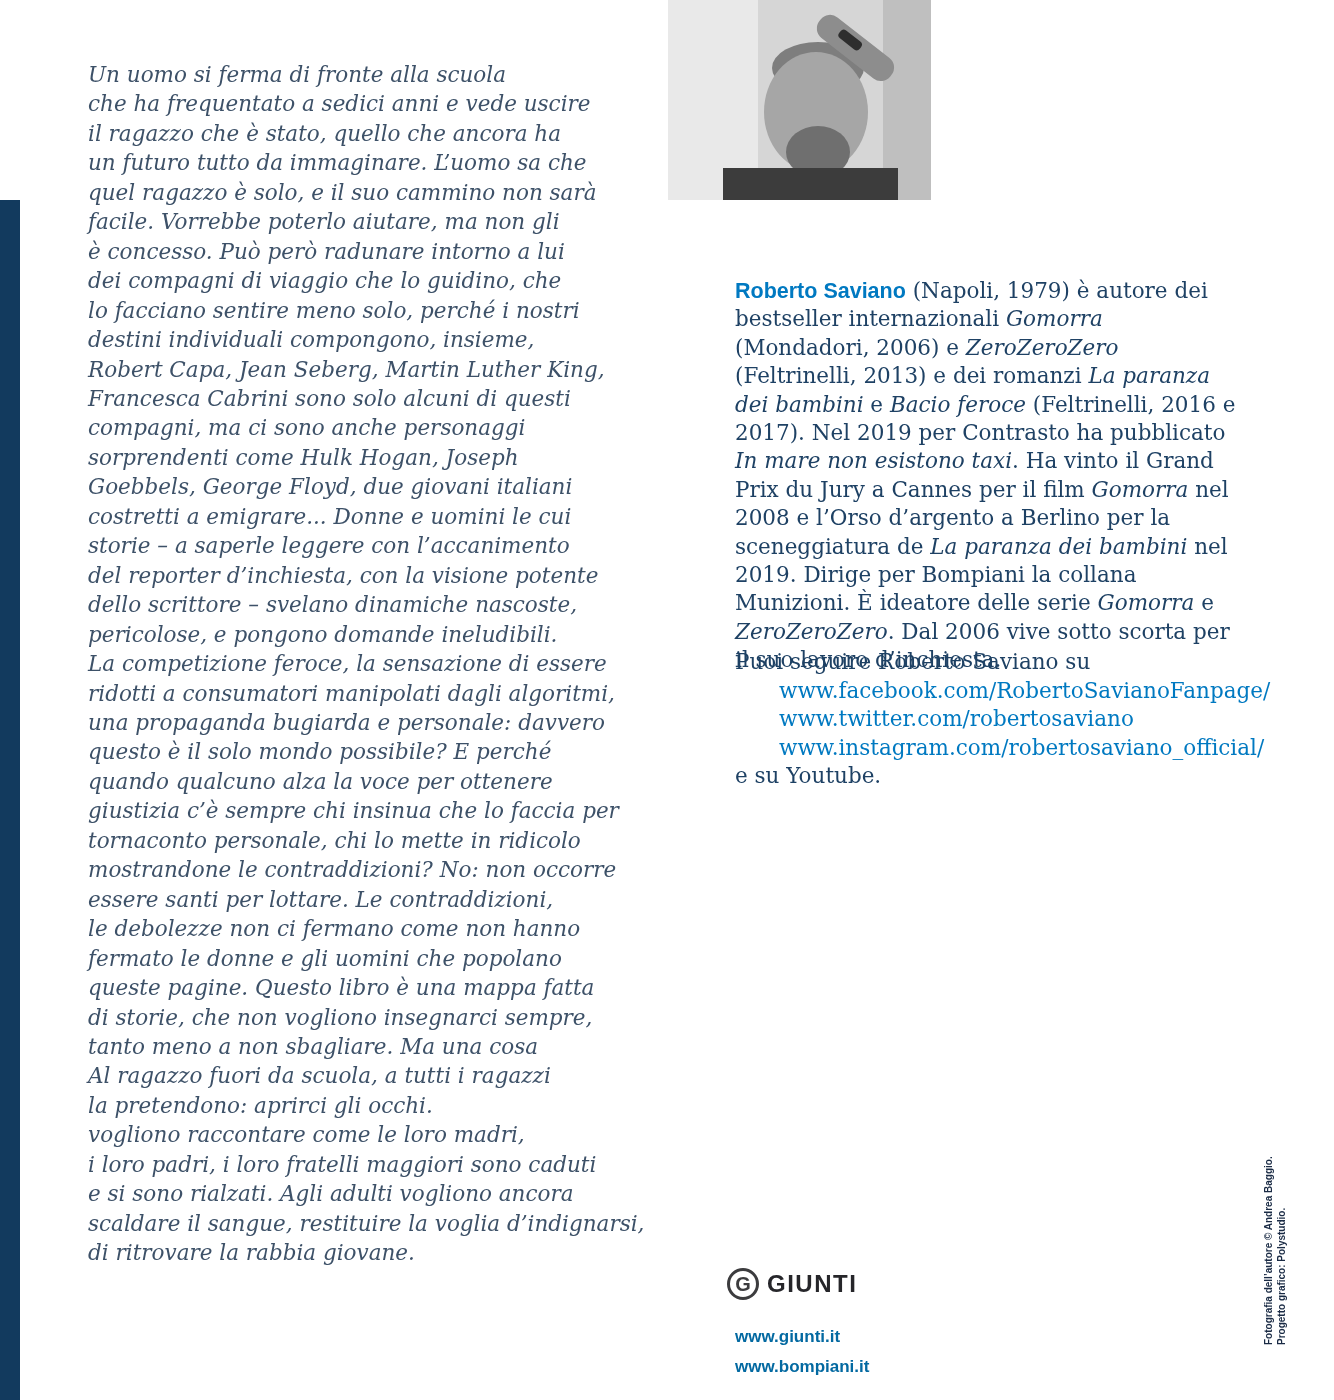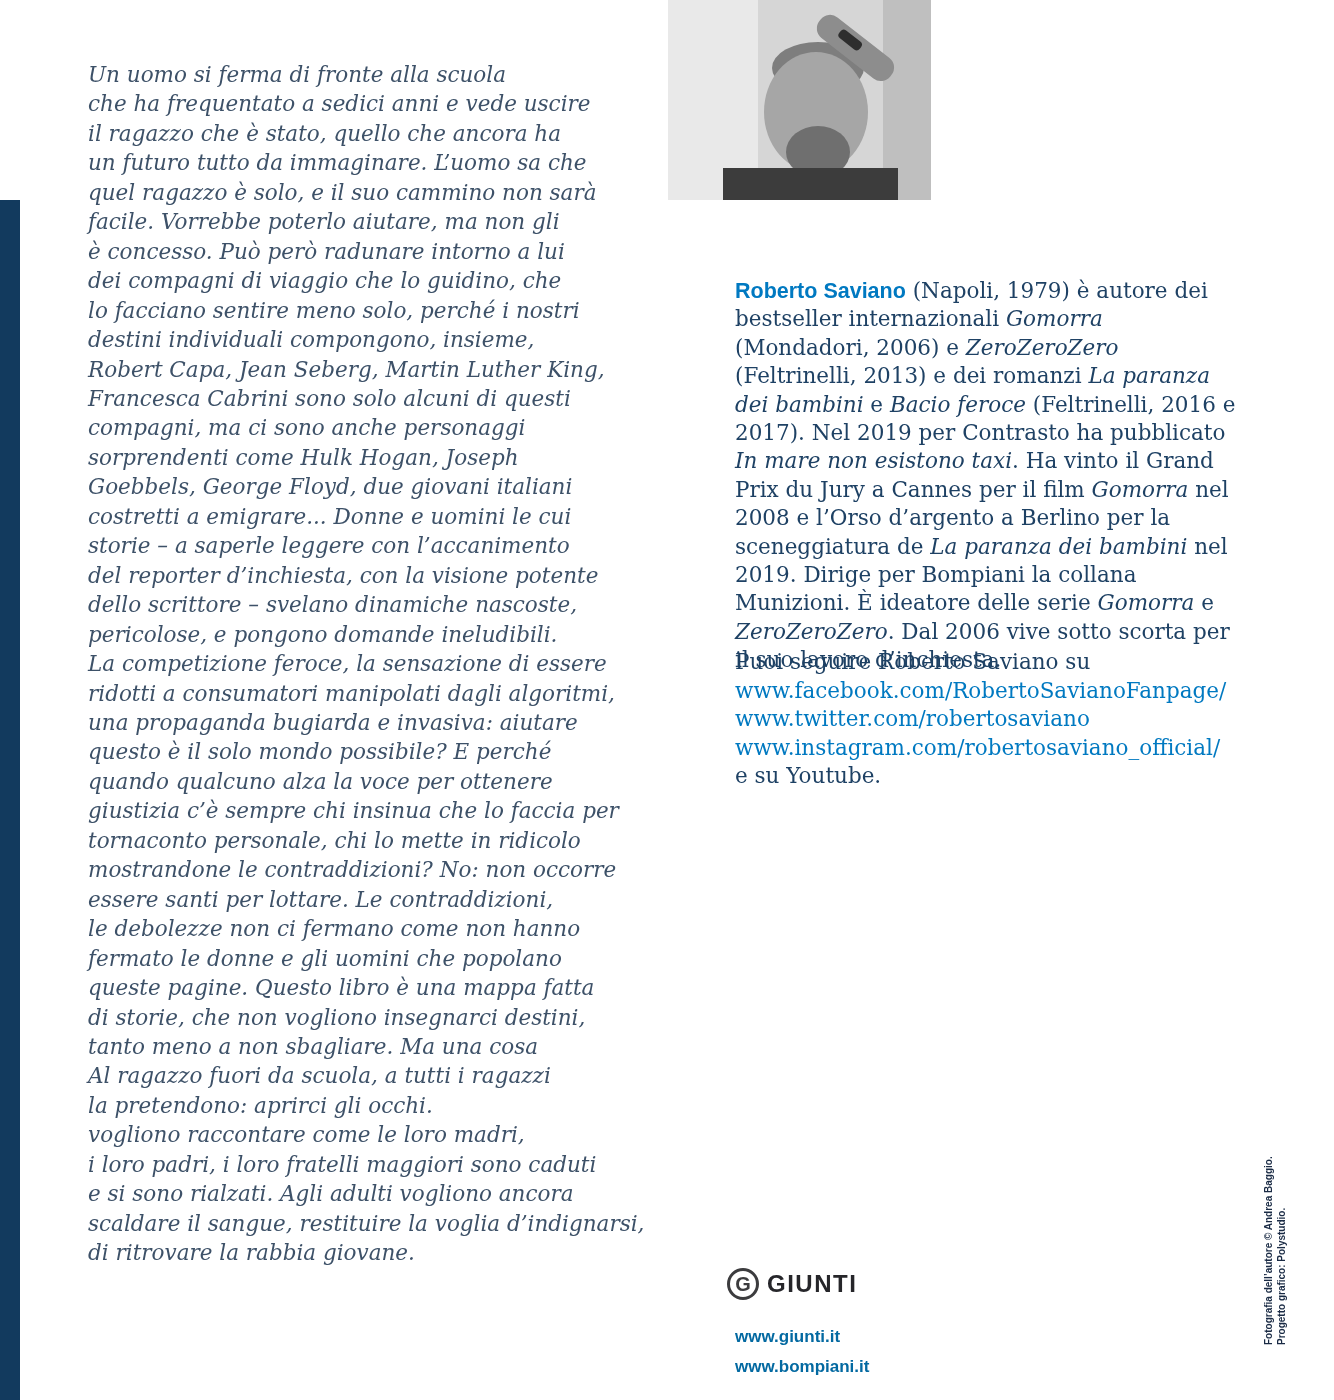--- a/index.html
+++ b/index.html
@@ -39,21 +39,21 @@
   .seg-name{
     font-family:"Liberation Sans", sans-serif;
     font-weight:bold;color:var(--accent);
   }
   .seg-italic{font-style:italic;}
   .follow{
     position:absolute;left:735px;top:648px;width:520px;
     color:var(--navy);
     font-size:21.5px;line-height:28.6px;
   }
-  .url{color:var(--accent);}
+  .url{color:var(--accent);margin-left:44px;}
   .publisher{
     position:absolute;left:727px;top:1264px;height:40px;
     display:flex;align-items:center;gap:8px;
   }
   .logo-circle{
     width:32px;height:32px;border-radius:50%;
     border:3px solid #3c3c3e;color:#3c3c3e;
     display:flex;align-items:center;justify-content:center;
     font-family:"Liberation Sans", sans-serif;
     font-weight:bold;font-size:20px;box-sizing:border-box;
@@ -100,31 +100,31 @@
       <div>compagni, ma ci sono anche personaggi</div>
       <div>sorprendenti come Hulk Hogan, Joseph</div>
       <div>Goebbels, George Floyd, due giovani italiani</div>
       <div>costretti a emigrare... Donne e uomini le cui</div>
       <div>storie – a saperle leggere con l’accanimento</div>
       <div>del reporter d’inchiesta, con la visione potente</div>
       <div>dello scrittore – svelano dinamiche nascoste,</div>
       <div>pericolose, e pongono domande ineludibili.</div>
       <div>La competizione feroce, la sensazione di essere</div>
       <div>ridotti a consumatori manipolati dagli algoritmi,</div>
-      <div>una propaganda bugiarda e invasiva: aiutare</div>
+      <div>una propaganda bugiarda e personale: davvero</div>
       <div>questo è il solo mondo possibile? E perché</div>
       <div>quando qualcuno alza la voce per ottenere</div>
       <div>giustizia c’è sempre chi insinua che lo faccia per</div>
       <div>tornaconto personale, chi lo mette in ridicolo</div>
       <div>mostrandone le contraddizioni? No: non occorre</div>
       <div>essere santi per lottare. Le contraddizioni,</div>
       <div>le debolezze non ci fermano come non hanno</div>
       <div>fermato le donne e gli uomini che popolano</div>
       <div>queste pagine. Questo libro è una mappa fatta</div>
-      <div>di storie, che non vogliono insegnarci destini,</div>
+      <div>di storie, che non vogliono insegnarci sempre,</div>
       <div>tanto meno a non sbagliare. Ma una cosa</div>
       <div>Al ragazzo fuori da scuola, a tutti i ragazzi</div>
       <div>la pretendono: aprirci gli occhi.</div>
       <div>vogliono raccontare come le loro madri,</div>
       <div>i loro padri, i loro fratelli maggiori sono caduti</div>
       <div>e si sono rialzati. Agli adulti vogliono ancora</div>
       <div>scaldare il sangue, restituire la voglia d’indignarsi,</div>
       <div>di ritrovare la rabbia giovane.</div>
     </div>
 

